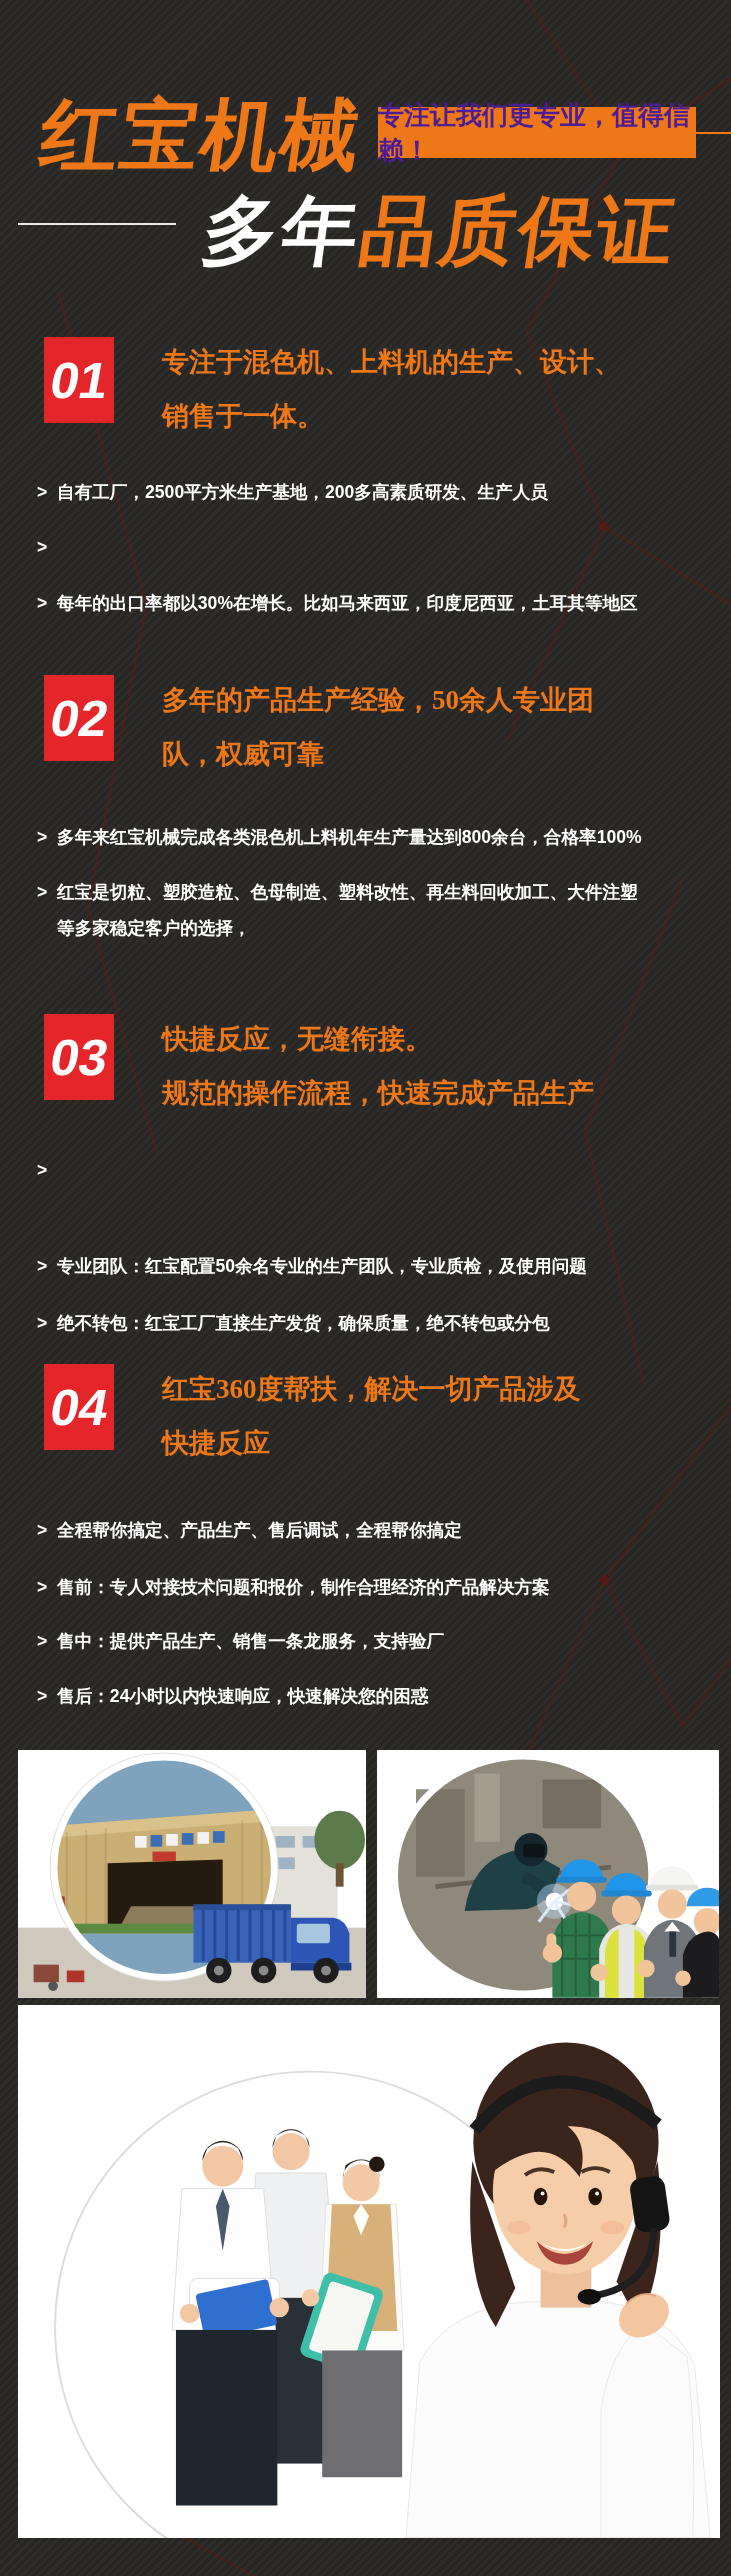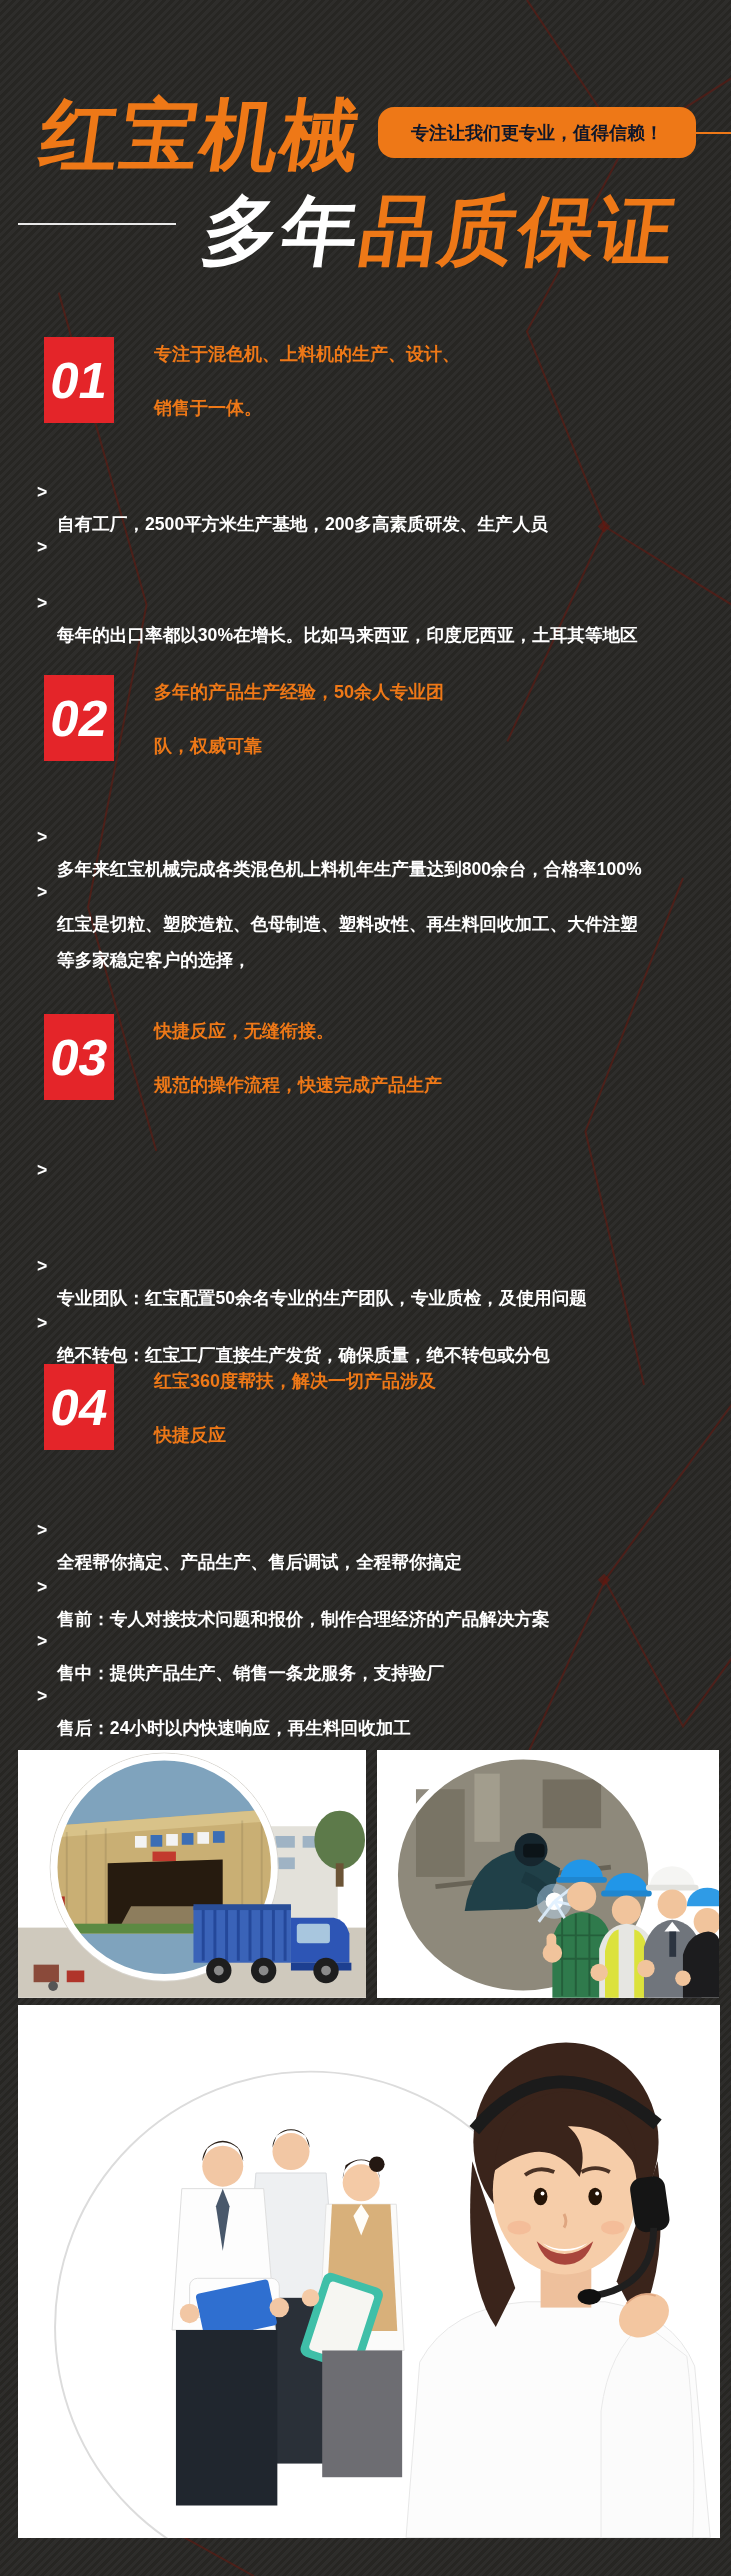--- a/index.html
+++ b/index.html
@@ -8,38 +8,38 @@
     font-family:"Liberation Sans","DejaVu Sans",sans-serif;
     background:repeating-linear-gradient(135deg,#2e2d2b 0px,#2e2d2b 2.9px,#272623 2.9px,#272623 5.9px);
   }
   #netlines{position:absolute;left:0;top:0;z-index:0;}
   .layer{position:absolute;z-index:1;}
 
   
   .brand{position:absolute;left:41px;top:84px;font-size:78px;font-weight:bold;color:#ee7817;
          transform:skewX(-8deg);white-space:nowrap;letter-spacing:2px;}
   .tagline{position:absolute;left:378px;top:107px;width:318px;height:51px;background:#ee7817;
-           color:#0f172a;font-size:18px;font-weight:bold;display:flex;align-items:center;justify-content:center;border-radius:16px;}
+           color:#4c1d95;font-size:26px;font-weight:bold;display:flex;align-items:center;justify-content:center;}
   .tagline-line{position:absolute;left:696px;top:132px;width:35px;height:2px;background:#ee7817;}
   .subtitle{position:absolute;left:203px;top:181px;font-size:76px;font-weight:bold;color:#fff;
             transform:skewX(-8deg);white-space:nowrap;letter-spacing:2.9px;}
   .subtitle .orange{color:#ee7817;}
   .subtitle-line{position:absolute;left:17.6px;top:223px;width:158px;height:2px;background:#e9e9e9;}
 
   
   .feature{position:absolute;left:0;width:732px;}
   .numbox{position:absolute;left:44px;top:2px;width:70px;height:86px;background:#e42529;
           display:flex;align-items:center;justify-content:center;}
   .num{font-size:51px;font-weight:bold;color:#fff;transform:skewX(-10deg);}
-  .shead{position:absolute;left:154px;top:-7.8px;margin:0;width:564px;font-size:18px;line-height:54px;
-         color:#ee7817;font-weight:bold;white-space:pre-line;}
+  .shead{position:absolute;left:154px;top:-7.8px;margin:8px;width:564px;font-size:27px;line-height:54px;
+         color:#ee7817;font-weight:bold;white-space:pre-line;font-family:Liberation Serif, serif;}
   .bullet{position:absolute;left:37px;width:669px;display:flex;color:#fff;font-size:17.6px;
           font-weight:bold;line-height:36px;}
   .chev{margin-right:9.8px;flex:0 0 auto;}
-  .btext{white-space:pre-line;margin-top:32px;}
+  .btext{white-space:pre-line;}
 
   
   .photo-card{position:absolute;background:#fff;z-index:1;}
   #card-left{left:17.6px;top:1750px;width:348px;height:248px;}
   #card-right{left:377px;top:1750px;width:342px;height:248px;}
   #panel{position:absolute;left:17.6px;top:2005px;width:702px;height:533px;background:#fff;z-index:1;}
   svg{display:block;}
 </style>
 </head>
 <body>
@@ -136,21 +136,21 @@
         <div class="bullet" style="top: 207px;">
           <span class="chev">&gt;</span>
           <span class="btext">售前：专人对接技术问题和报价，制作合理经济的产品解决方案</span>
         </div>
         <div class="bullet" style="top: 261px;">
           <span class="chev">&gt;</span>
           <span class="btext">售中：提供产品生产、销售一条龙服务，支持验厂</span>
         </div>
         <div class="bullet" style="top: 316px;">
           <span class="chev">&gt;</span>
-          <span class="btext">售后：24小时以内快速响应，再生料回收加工</span>
+          <span class="btext">售后：24小时以内快速响应，快速解决您的困惑</span>
         </div>
       </section>
     </div>
 
   <div id="card-left" class="photo-card">
     <svg viewBox="0 0 357 254" width="348" height="248">
       <rect x="0" y="0" width="357" height="254" fill="#ffffff"></rect>
       <rect x="0" y="182" width="357" height="72" fill="#cfc9bd"></rect>
       <rect x="228" y="78" width="100" height="104" fill="#e3e1da"></rect>
       <rect x="236" y="88" width="20" height="12" fill="#9fb3c4"></rect>

